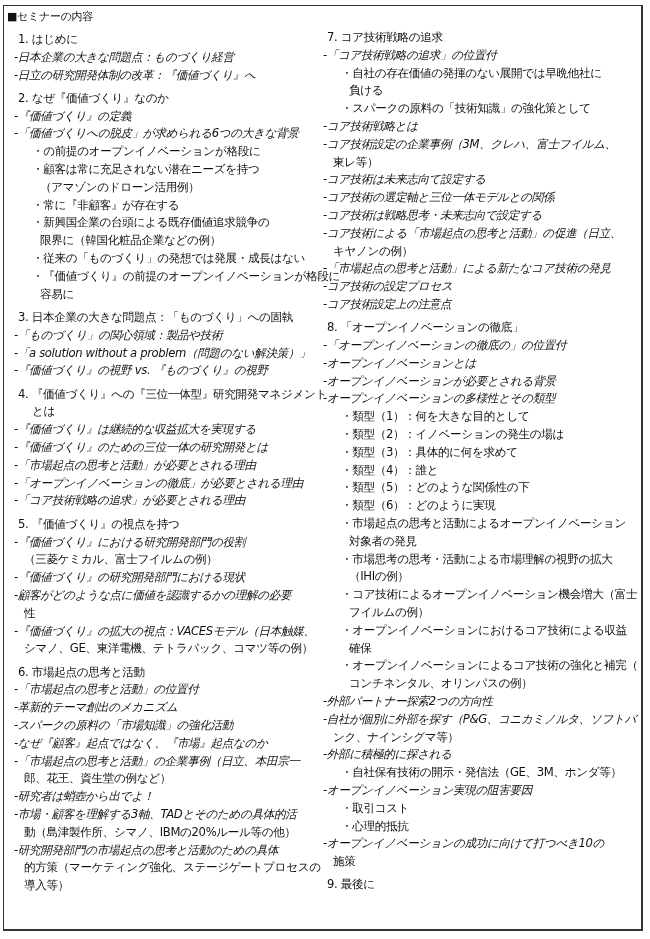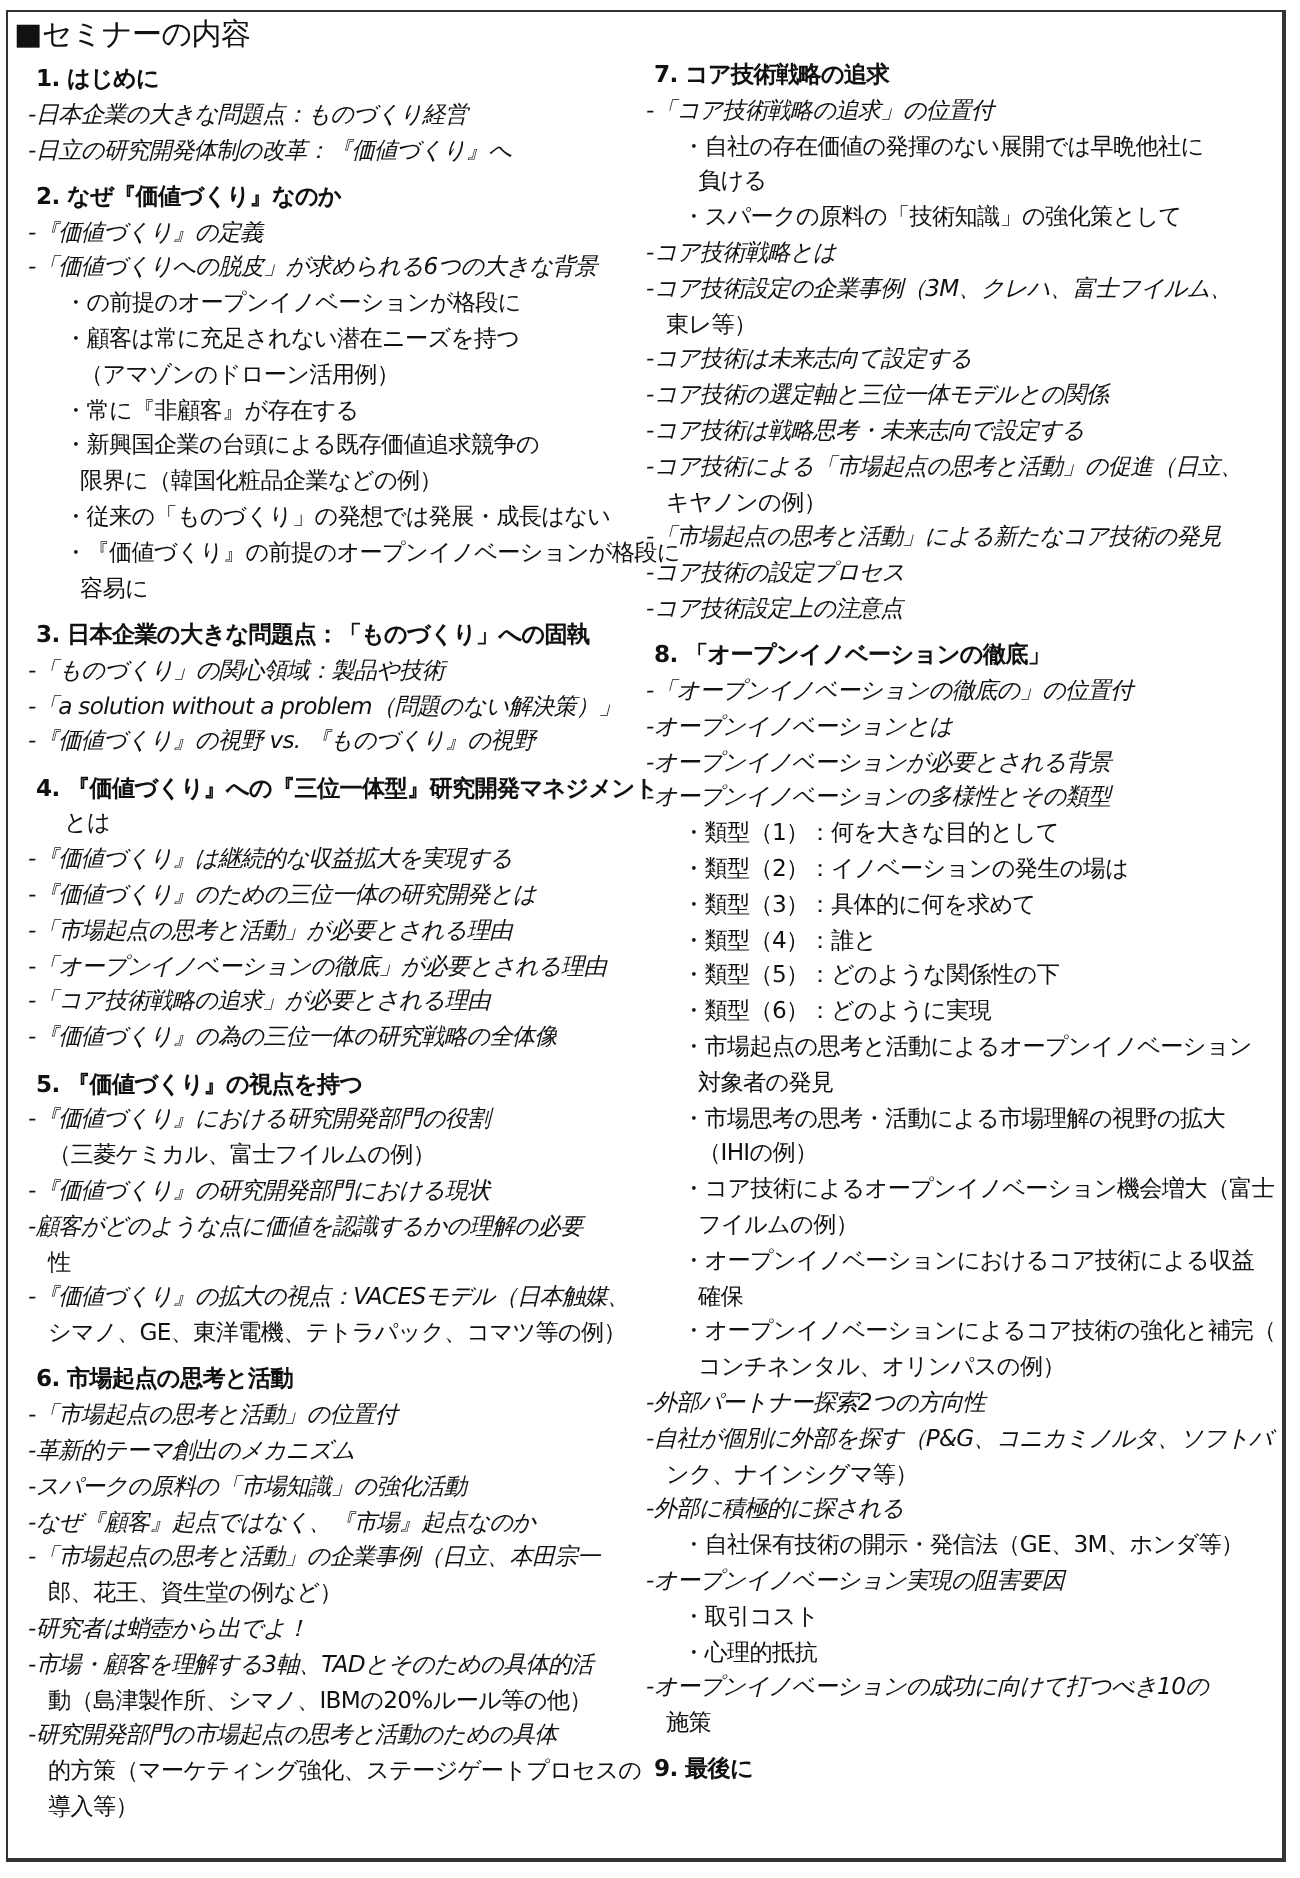--- a/index.html
+++ b/index.html
@@ -1,26 +1,26 @@
 <!DOCTYPE html>
 <html><head>
   <meta charset="utf-8">
   <style>
     html, body { margin: 0; padding: 0; background: #ffffff; }
     body { width: 650px; height: 939px; position: relative; overflow: hidden;
       font-family: "DejaVu Sans", "Liberation Sans", sans-serif; color: #111; }
     .frame { position: absolute; left: 3px; top: 5px; width: 640px; height: 926px;
       border: 1.5px solid #333; border-right-width: 2px; border-bottom-width: 2px; box-sizing: border-box; }
-    .title { position: absolute; left: 7px; top: 7px; font-size: 15px; line-height: 20px; white-space: nowrap; letter-spacing: -0.3px; }
+    .title { position: absolute; left: 7px; top: 7px; font-size: 11px; line-height: 20px; white-space: nowrap; letter-spacing: -0.3px; }
     .col { position: absolute; top: 0; }
     .col.left { left: 14px; width: 300px; top: 31px; }
     .col.right { left: 323px; width: 315px; top: 29px; }
     .section { margin-bottom: 5.5px; }
     .line { font-size: 11.6px; line-height: 17.8px; white-space: nowrap; letter-spacing: -0.35px; }
-    .line.heading { padding-left: 4px; font-weight: bold; }
+    .line.heading { padding-left: 4px; }
     .line.dash { padding-left: 0px; font-style: italic; }
     .line.dash-cont { padding-left: 10px; }
     .line.bullet { padding-left: 18px; }
     .line.bullet-cont { padding-left: 26px; }
     .line.heading-cont { padding-left: 18px; }
   </style>
 </head>
 <body>
 
 <div class="frame"></div>
@@ -53,21 +53,20 @@
       <div class="line dash">-『価値づくり』の視野 vs. 『ものづくり』の視野</div>
     </div>
     <div class="section">
       <div class="line heading">4.  『価値づくり』への『三位一体型』研究開発マネジメント</div>
       <div class="line heading-cont">とは</div>
       <div class="line dash">-『価値づくり』は継続的な収益拡大を実現する</div>
       <div class="line dash">-『価値づくり』のための三位一体の研究開発とは</div>
       <div class="line dash">-「市場起点の思考と活動」が必要とされる理由</div>
       <div class="line dash">-「オープンイノベーションの徹底」が必要とされる理由</div>
       <div class="line dash">-「コア技術戦略の追求」が必要とされる理由</div>
-      <div class="line dash">-『価値づくり』の為の三位一体の研究戦略の全体像</div>
     </div>
     <div class="section">
       <div class="line heading">5.  『価値づくり』の視点を持つ</div>
       <div class="line dash">-『価値づくり』における研究開発部門の役割</div>
       <div class="line dash-cont">（三菱ケミカル、富士フイルムの例）</div>
       <div class="line dash">-『価値づくり』の研究開発部門における現状</div>
       <div class="line dash">-顧客がどのような点に価値を認識するかの理解の必要</div>
       <div class="line dash-cont">性</div>
       <div class="line dash">-『価値づくり』の拡大の視点：VACESモデル（日本触媒、</div>
       <div class="line dash-cont">シマノ、GE、東洋電機、テトラパック、コマツ等の例）</div>

